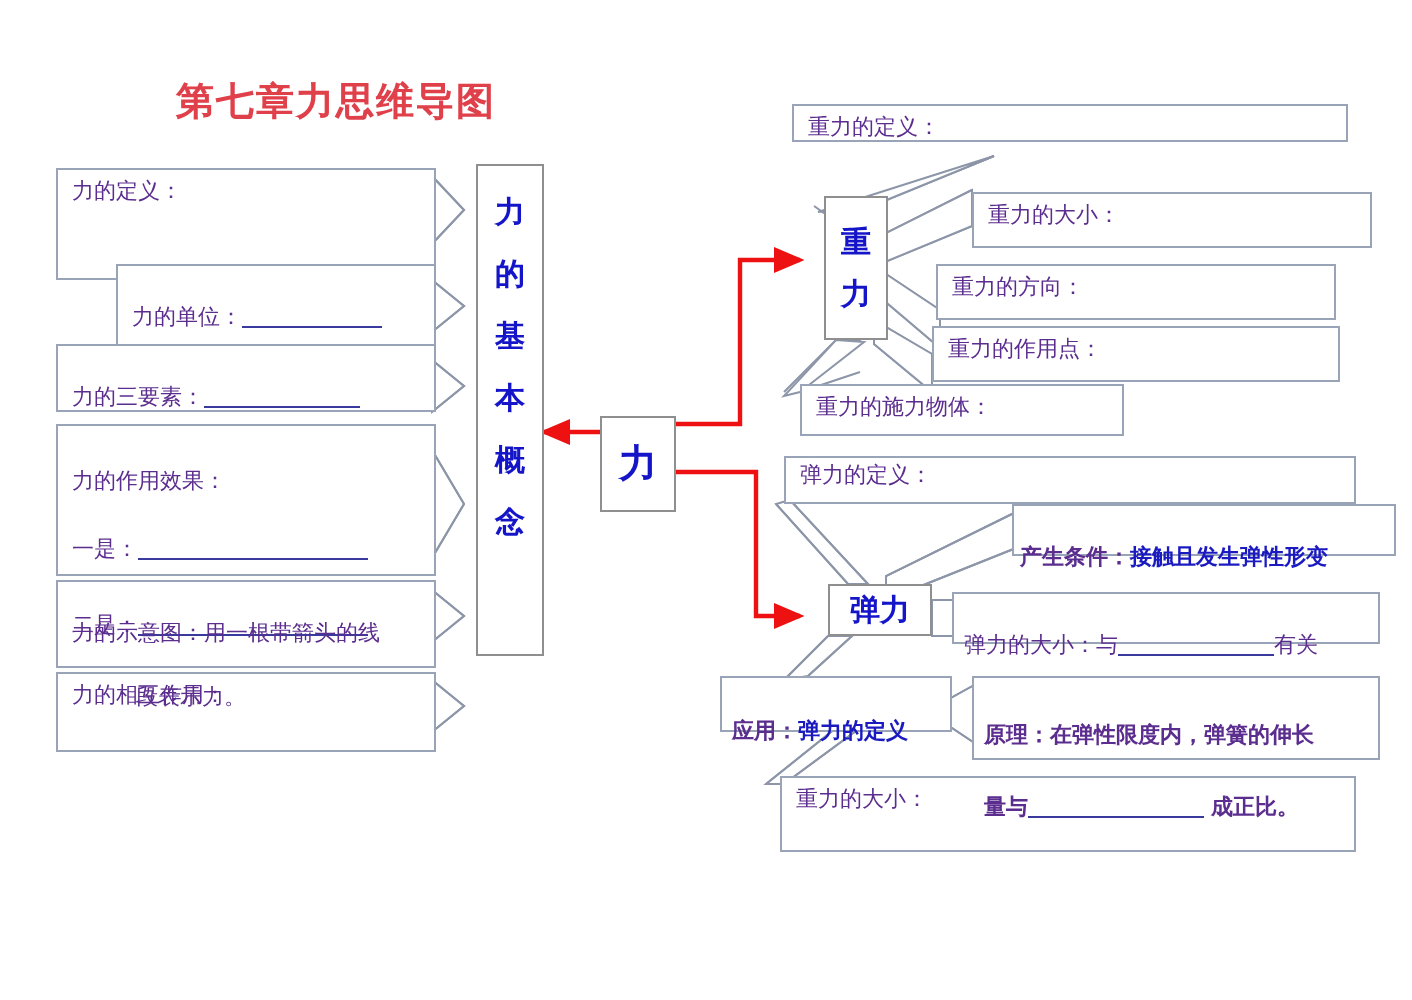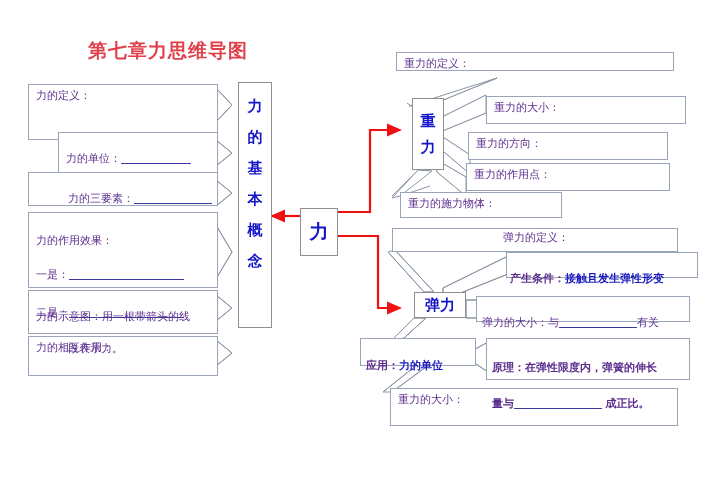--- a/index.html
+++ b/index.html
@@ -157,21 +157,21 @@
     <div class="ctext">力的定义：</div>
   </div>
 
   <div class="callout left-group" style="left:58px;top:132px;width:160px;height:42px;">
     <div class="cbody"></div>
     <div class="ctext">
       <span>力的单位：</span><span class="blank" style="width:70px;"></span>
     </div>
   </div>
 
-  <div class="callout left-group" style="left:28px;top:172px;width:190px;height:34px;padding-left:32px;">
+  <div class="callout left-group" style="left:28px;top:172px;width:190px;height:34px;">
     <div class="cbody"></div>
     <div class="ctext">
       <span>力的三要素：</span><span class="blank" style="width:78px;"></span>
     </div>
   </div>
 
   <div class="callout left-group" style="left:28px;top:212px;width:190px;height:76px;">
     <div class="cbody"></div>
     <div class="ctext" style="padding-top:3px;line-height:17px;">
       <div>力的作用效果：</div>
@@ -233,21 +233,21 @@
   <div class="callout" style="left:466px;top:163px;width:204px;height:28px;">
     <div class="cbody"></div>
     <div class="ctext">重力的作用点：</div>
   </div>
 
   <div class="callout" style="left:400px;top:192px;width:162px;height:26px;">
     <div class="cbody"></div>
     <div class="ctext">重力的施力物体：</div>
   </div>
 
-  <div class="callout" style="left:392px;top:228px;width:286px;height:24px;text-align:center;">
+  <div class="callout" style="left:392px;top:228px;width:286px;height:24px;">
     <div class="cbody"></div>
     <div class="ctext" style="padding-top:2px;">弹力的定义：</div>
   </div>
 
   <div class="callout" style="left:506px;top:252px;width:192px;height:26px;">
     <div class="cbody"></div>
     <div class="ctext" style="padding:4px 0 0 4px;">
       <span class="b-pur">产生条件：</span><span class="b-blue">接触且发生弹性形变</span>
     </div>
   </div>
@@ -255,21 +255,21 @@
   <div class="callout" style="left:476px;top:296px;width:214px;height:26px;">
     <div class="cbody"></div>
     <div class="ctext" style="padding:4px 0 0 6px;">
       <span>弹力的大小：与</span><span class="blank" style="width:78px;"></span><span>有关</span>
     </div>
   </div>
 
   <div class="callout" style="left:360px;top:338px;width:116px;height:28px;">
     <div class="cbody"></div>
     <div class="ctext" style="padding:5px 0 0 6px;">
-      <span class="b-pur">应用：</span><span class="b-blue">力的单位</span>
+      <span class="b-pur">应用：</span><span class="b-blue">弹力的定义</span>
     </div>
   </div>
 
   <div class="callout" style="left:486px;top:338px;width:204px;height:42px;">
     <div class="cbody"></div>
     <div class="ctext" style="padding:3px 0 0 6px;line-height:18px;">
       <div class="b-pur">原理：在弹性限度内，弹簧的伸长</div>
       <div><span class="b-pur">量与</span><span class="blank" style="width:88px;"></span>&nbsp;<span class="b-pur">成正比。</span></div>
     </div>
   </div>

